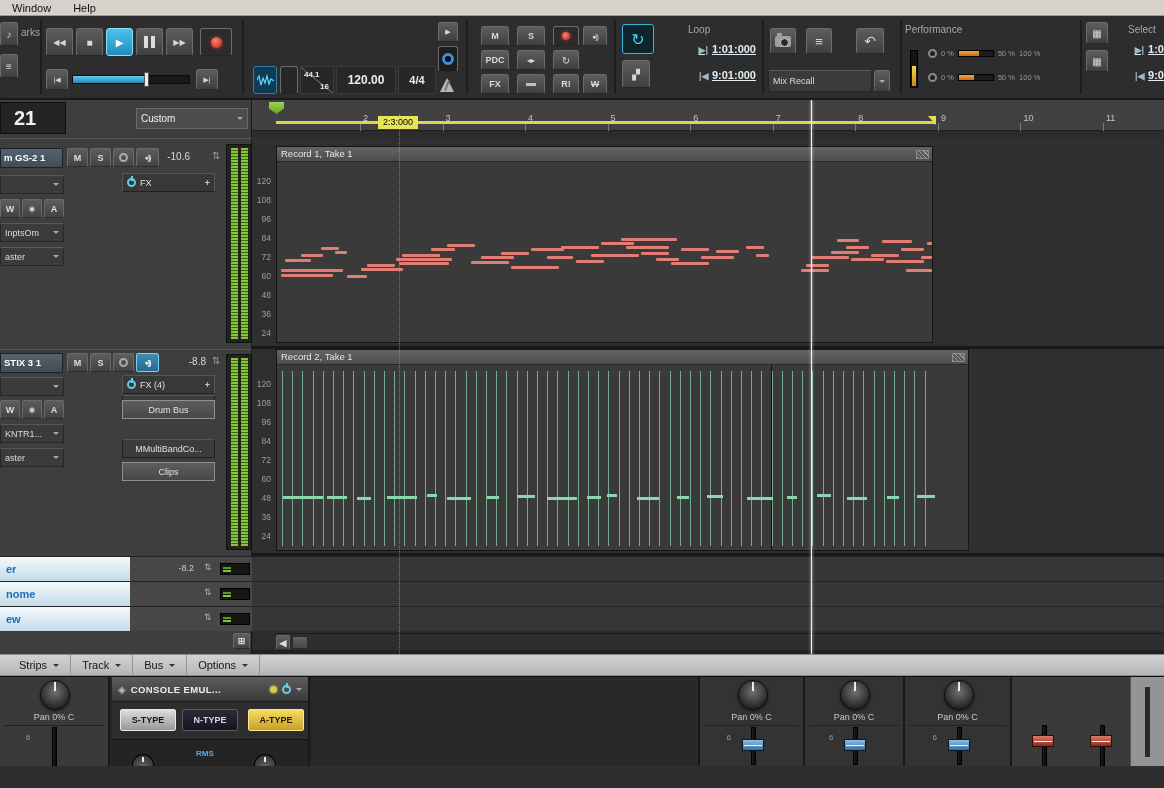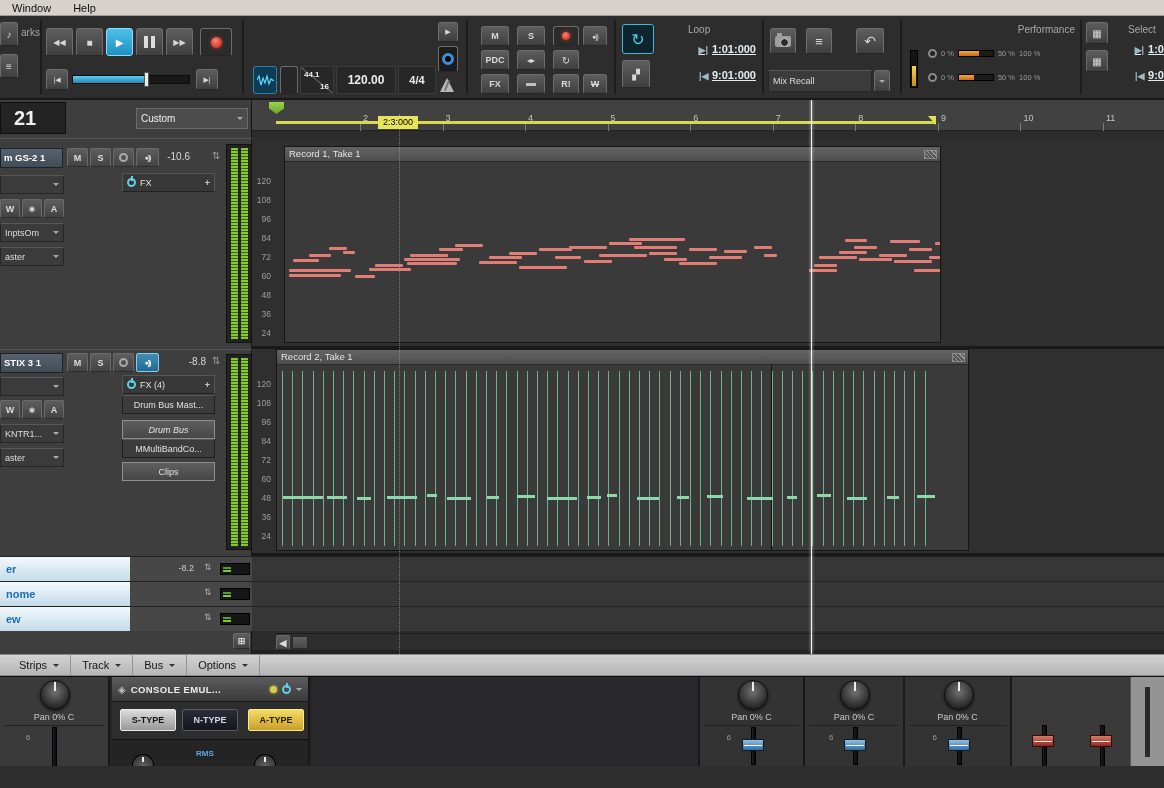--- a/index.html
+++ b/index.html
@@ -292,21 +292,21 @@
         <span style="font-size:14px">↶</span>
       </div>
     <div class="combo" style="left:768px;top:54px;width:104px;height:22px">
         <span class="cv">Mix Recall</span>
       </div>
     <div class="tbtn" style="left:874px;top:54px;width:16px;height:22px">
         <span class="tri" style="margin:4px auto 0"></span>
       </div>
     <div class="vsep" style="left:900px"></div>
 
-    <span class="modlabel" style="left:905px;top:8px;width:170px;text-align:right">Performance</span>
+    <span class="modlabel" style="left:905px;top:8px;width:170px;text-align:left">Performance</span>
     <div class="perfbar" style="left:910px;top:34px;height:38px">
         <i></i>
       </div>
     <div class="prow" style="left:928px;top:30px">
       <span class="disk"></span>
       <span>0 %</span>
       <span class="pbar">
           <i style="width:58%"></i>
         </span>
       <span>50 %</span>
@@ -412,21 +412,21 @@
           </div>
         <div class="combo" style="left:0;top:98px;width:64px">
             <span class="cv">aster</span>
             <span class="tri"></span>
           </div>
         <div class="meterstrip" style="left:226px;top:4px;height:196px">
             <div class="mbar" style="left:4px"></div>
             <div class="mbar" style="left:14px"></div>
           </div>
       <div class="plugin" style="top: 45px;">Drum Bus Mast...</div>
-          <div class="plugin pressed" style="top: 70px; font-style: italic;">Drum Bus</div>
+          <div class="plugin pressed" style="top: 50px;">Drum Bus</div>
           <div class="plugin" style="top: 89px;">MMultiBandCo...</div>
           <div class="plugin pressed" style="top: 112px;">Clips</div>
         </div>
 
       <div class="sq panefoot">⊞</div>
     <div class="brow" style="top: 456px;">
           <div class="bname">er</div>
           <div class="bgain">-8.2</div>
           <div class="bud">⇅</div>
           <div class="bmeter"></div>
@@ -490,21 +490,21 @@
           <div class="pl" style="top: 49px;">108</div>
           <div class="pl" style="top: 68px;">96</div>
           <div class="pl" style="top: 87px;">84</div>
           <div class="pl" style="top: 106px;">72</div>
           <div class="pl" style="top: 125px;">60</div>
           <div class="pl" style="top: 144px;">48</div>
           <div class="pl" style="top: 163px;">36</div>
           <div class="pl" style="top: 182px;">24</div>
         </div>
 
-      <div class="clip" style="left:32px;top:46px;width:657px;height:197px">
+      <div class="clip" style="left:24px;top:46px;width:657px;height:197px">
         <div class="cliptitle"><span>Record 1, Take 1</span><span class="cicon"></span></div>
         <div class="clipbody" id="notes1">
             <div class="note" style="left: 4px; top: 107px; width: 62px;"></div>
             <div class="note" style="left: 4px; top: 112px; width: 52px;"></div>
             <div class="note" style="left: 8px; top: 97px; width: 26px;"></div>
             <div class="note" style="left: 24px; top: 92px; width: 22px;"></div>
             <div class="note" style="left: 44px; top: 85px; width: 18px;"></div>
             <div class="note" style="left: 58px; top: 89px; width: 12px;"></div>
             <div class="note" style="left: 70px; top: 113px; width: 20px;"></div>
             <div class="note" style="left: 84px; top: 106px; width: 42px;"></div>

